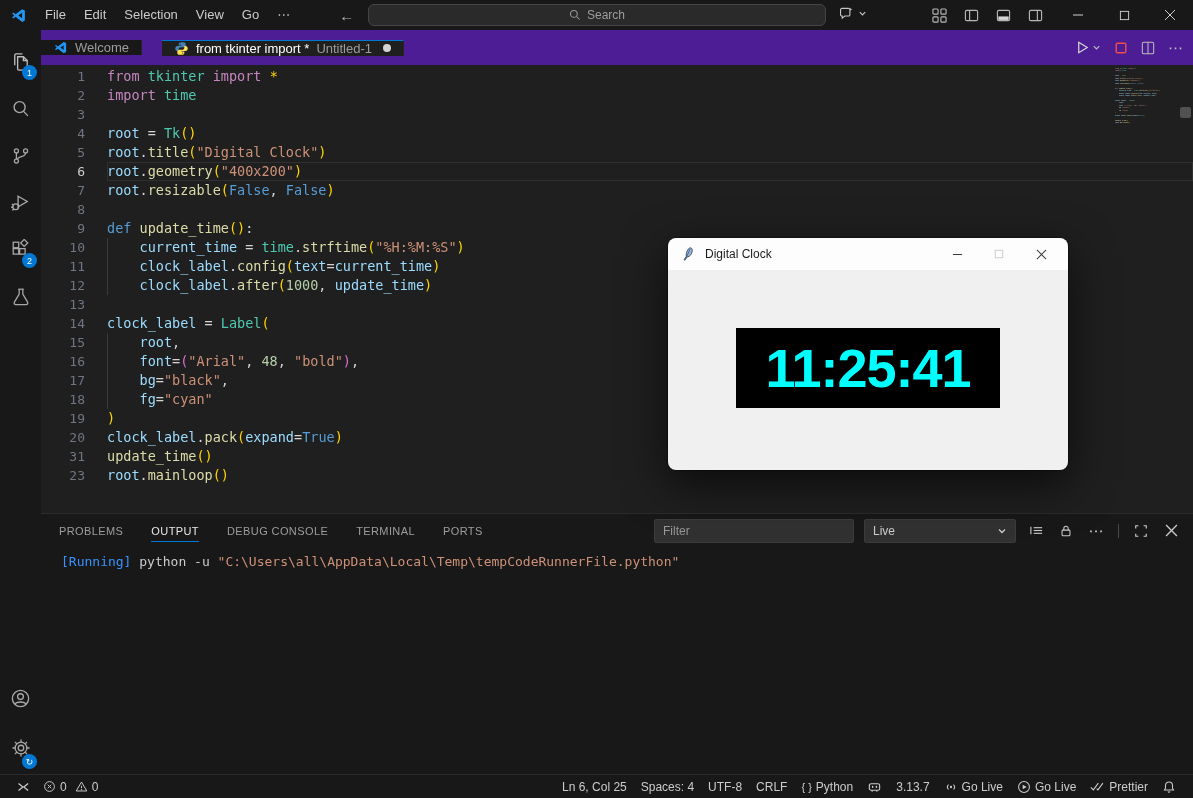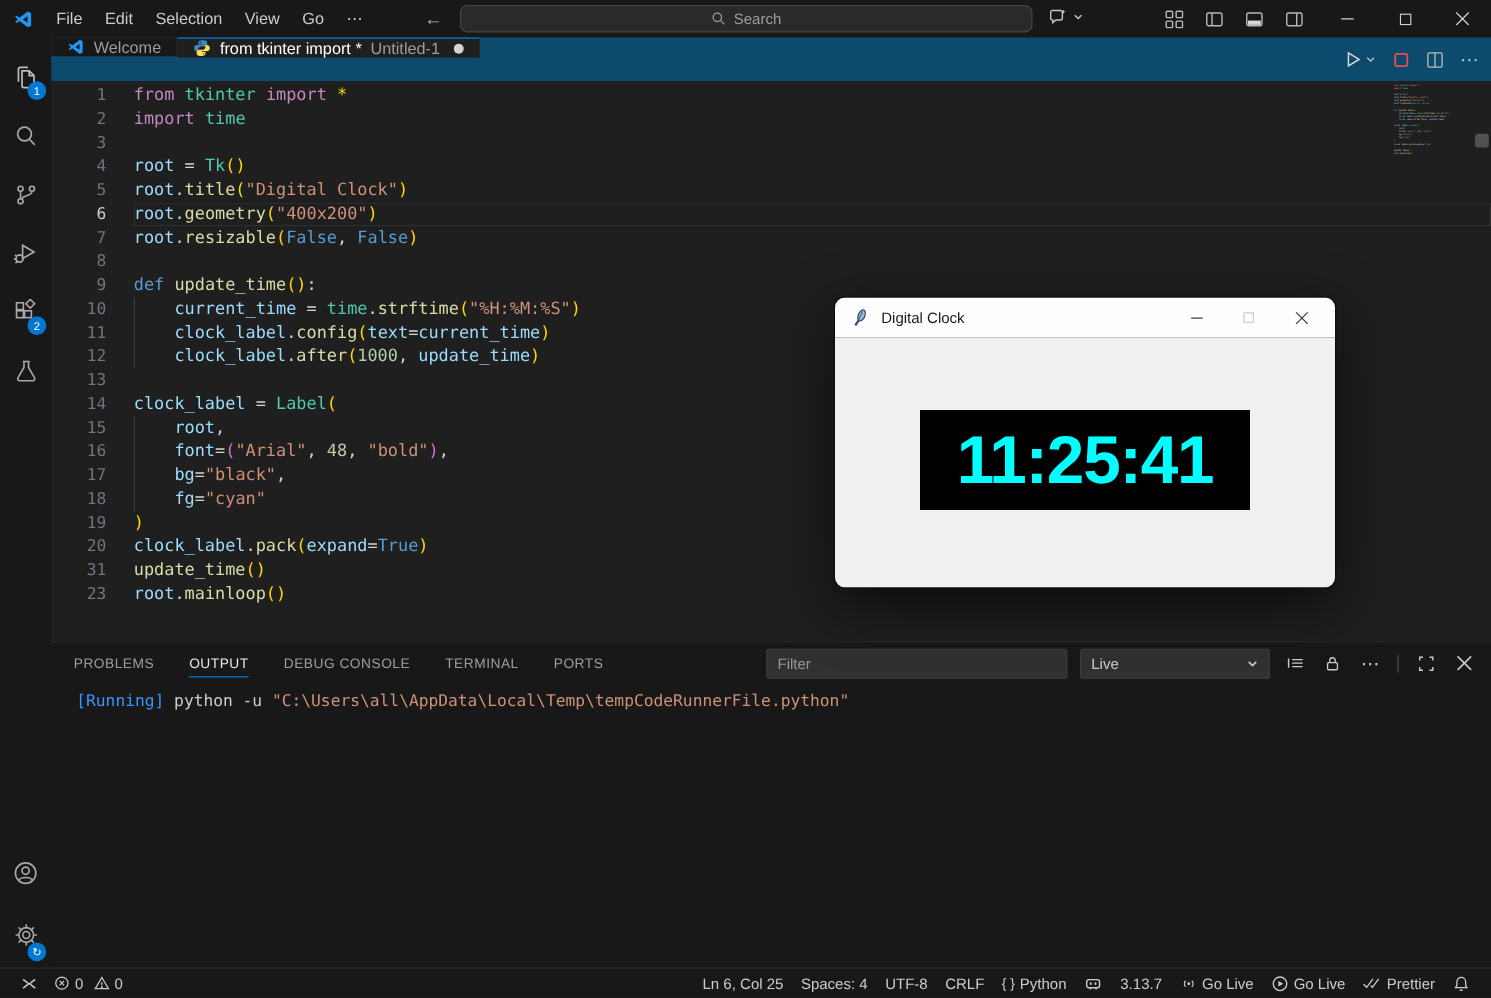--- a/index.html
+++ b/index.html
@@ -24,21 +24,21 @@
   .main { flex:1; display:flex; min-height:0; }
   .activitybar { width:41px; background:#181818; display:flex; flex-direction:column; align-items:center; padding-top:8px; }
   .ab-icon { position:relative; width:41px; height:47px; display:flex; align-items:center; justify-content:center; }
   .ab-badge { position:absolute; right:4px; bottom:5px; min-width:15px; height:15px; border-radius:50%;
     background:#0078d4; color:#fff; font-size:9px; display:flex; align-items:center; justify-content:center; }
   .ab-spacer { flex:1; }
 
   .workbench { flex:1; display:flex; flex-direction:column; min-width:0; }
 
   
-  .tabbar { height:35px; background:#0c4a6e; display:flex; align-items:flex-start; position:relative; flex:0 0 35px; }
+  .tabbar { height:35px; background:#4c1d95; display:flex; align-items:center; position:relative; flex:0 0 35px;gap:20px; }
   .tab { display:flex; align-items:center; gap:7px; padding:0 12px; font-size:13px; background:#181818;
     color:#9d9d9d; border-right:1px solid #252525; }
   .tab.active { background:#1f1f1f; color:#ffffff; border-top:1px solid #0078d4; }
   .tab .suffix { color:#9d9d9d; }
   .mod-dot { width:8px; height:8px; border-radius:50%; background:#d4d4d4; margin-left:4px; }
   .editor-actions { position:absolute; right:10px; top:0; height:35px; display:flex; align-items:center; gap:13px; }
 
   
   .editor { flex:1; background:#1f1f1f; position:relative; overflow:hidden; padding-top:2px;
     font-family:"DejaVu Sans Mono","Liberation Mono",monospace; font-size:13.5px; }
@@ -54,21 +54,21 @@
   .scroll-thumb { position:absolute; right:2px; top:42px; width:11px; height:11px; background:#515151; border-radius:2px; }
 
   
   .panel { flex:0 0 261px; background:#181818; border-top:1px solid #2b2b2b; display:flex; flex-direction:column; }
   .panel-header { height:33px; display:flex; align-items:center; padding:0 12px 0 18px; }
   .ptab { font-size:11px; letter-spacing:.4px; color:#9d9d9d; margin-right:28px; height:33px;
     display:flex; align-items:center; position:relative; }
   .ptab.active { color:#e7e7e7; }
   .ptab.active::after { content:""; position:absolute; left:0; right:0; bottom:5px; border-bottom:1px solid #0078d4; }
   .panel-right { margin-left:auto; display:flex; align-items:center; gap:10px; }
-  .filter-input { width:241px; height:24px; background:#313131; border:1px solid #3c3c3c; border-radius:2px;
+  .filter-input { width:200px; height:24px; background:#313131; border:1px solid #3c3c3c; border-radius:2px;
     color:#f97316; font-size:12px; padding:0 8px; outline:none; }
   .filter-input::placeholder { color:#989898; }
   .channel-select { width:152px; height:24px; background:#313131; border:1px solid #3c3c3c; border-radius:2px;
     display:flex; align-items:center; justify-content:space-between; padding:0 8px; font-size:12px; color:#cccccc; }
   .ph-icon { display:flex; align-items:center; justify-content:center; width:20px; height:22px; color:#cccccc; }
   .ph-divider { width:1px; height:14px; background:#4a4a4a; margin:0 2px; }
   .panel-body { flex:1; padding:6px 0 0 20px; font-family:"DejaVu Sans Mono","Liberation Mono",monospace;
     font-size:13px; line-height:18px; white-space:pre; }
 
   

